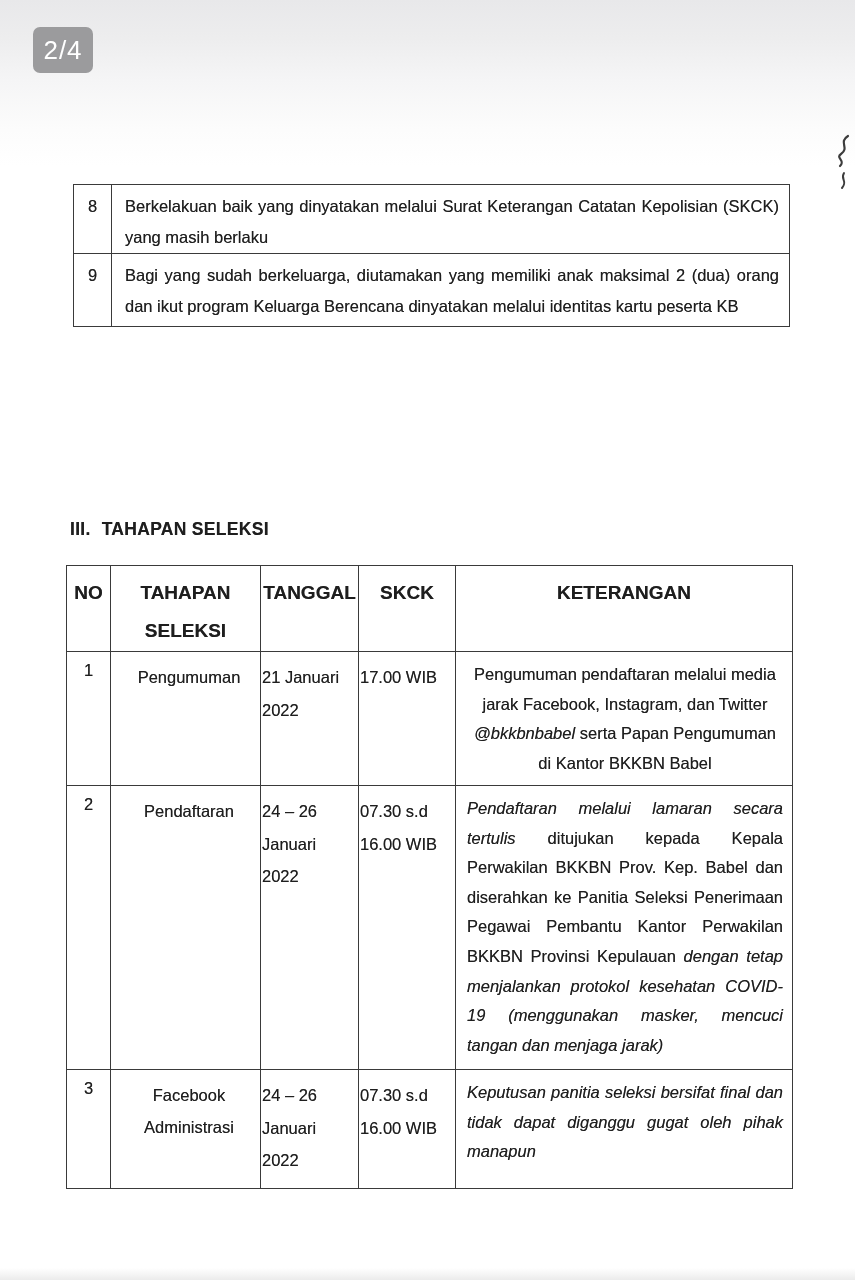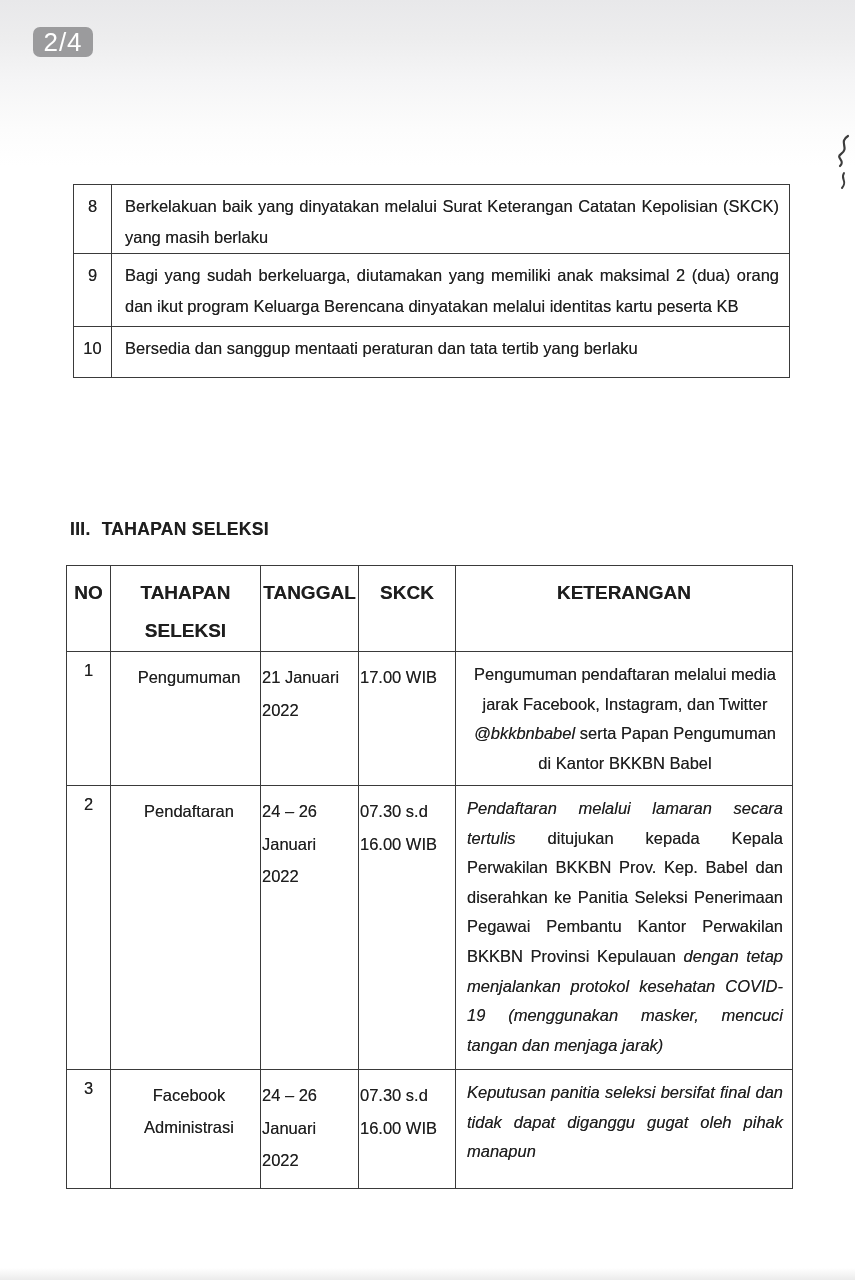--- a/index.html
+++ b/index.html
@@ -7,21 +7,21 @@
     width:855px;height:1280px;position:relative;overflow:hidden;
     font-family:"Liberation Sans", sans-serif;
     color:#1e1e1e;
     background:linear-gradient(180deg,#e8e8ea 0px,#ededee 38px,#f5f5f6 80px,#fcfcfc 130px,#ffffff 165px);
   }
   .page-bottom-edge{
     position:absolute;left:0;bottom:0;width:855px;height:12px;
     background:linear-gradient(180deg,rgba(0,0,0,0) 0%,rgba(60,60,60,0.10) 100%);
   }
   .badge{
-    position:absolute;left:33px;top:27px;width:60px;height:30px;
+    position:absolute;left:33px;top:27px;width:60px;height:46px;
     border-radius:7px;display:flex;align-items:center;justify-content:center;
     color:#fff;font-size:26px;letter-spacing:1px;
   }
   .scan-ink{ text-shadow:0 0 0.5px rgba(25,25,25,0.65); }
   .squiggle{position:absolute;left:832px;top:133px;}
 
   table{border-collapse:collapse;table-layout:fixed;position:absolute;}
   td,th{border:1.6px solid #3a3a3a;vertical-align:top;overflow:hidden;}
 
   
@@ -75,24 +75,20 @@
       <col style="width:678px">
     </colgroup>
   <tbody id="req-body">
       <tr>
         <td class="num">8</td>
         <td class="txt">Berkelakuan baik yang dinyatakan melalui Surat Keterangan Catatan Kepolisian (SKCK) yang masih berlaku</td>
       </tr>
       <tr>
         <td class="num">9</td>
         <td class="txt">Bagi yang sudah berkeluarga, diutamakan yang memiliki anak maksimal 2 (dua) orang dan ikut program Keluarga Berencana dinyatakan melalui identitas kartu peserta KB</td>
-      </tr>
-      <tr>
-        <td class="num">10</td>
-        <td class="txt">Bersedia dan sanggup mentaati peraturan dan tata tertib yang berlaku</td>
       </tr>
     </tbody>
 </table>
 
 <div class="section-heading scan-ink">
   <span class="numeral">III.</span><span>TAHAPAN SELEKSI</span>
 </div>
 
 <table class="sel-table scan-ink">
   <colgroup>

